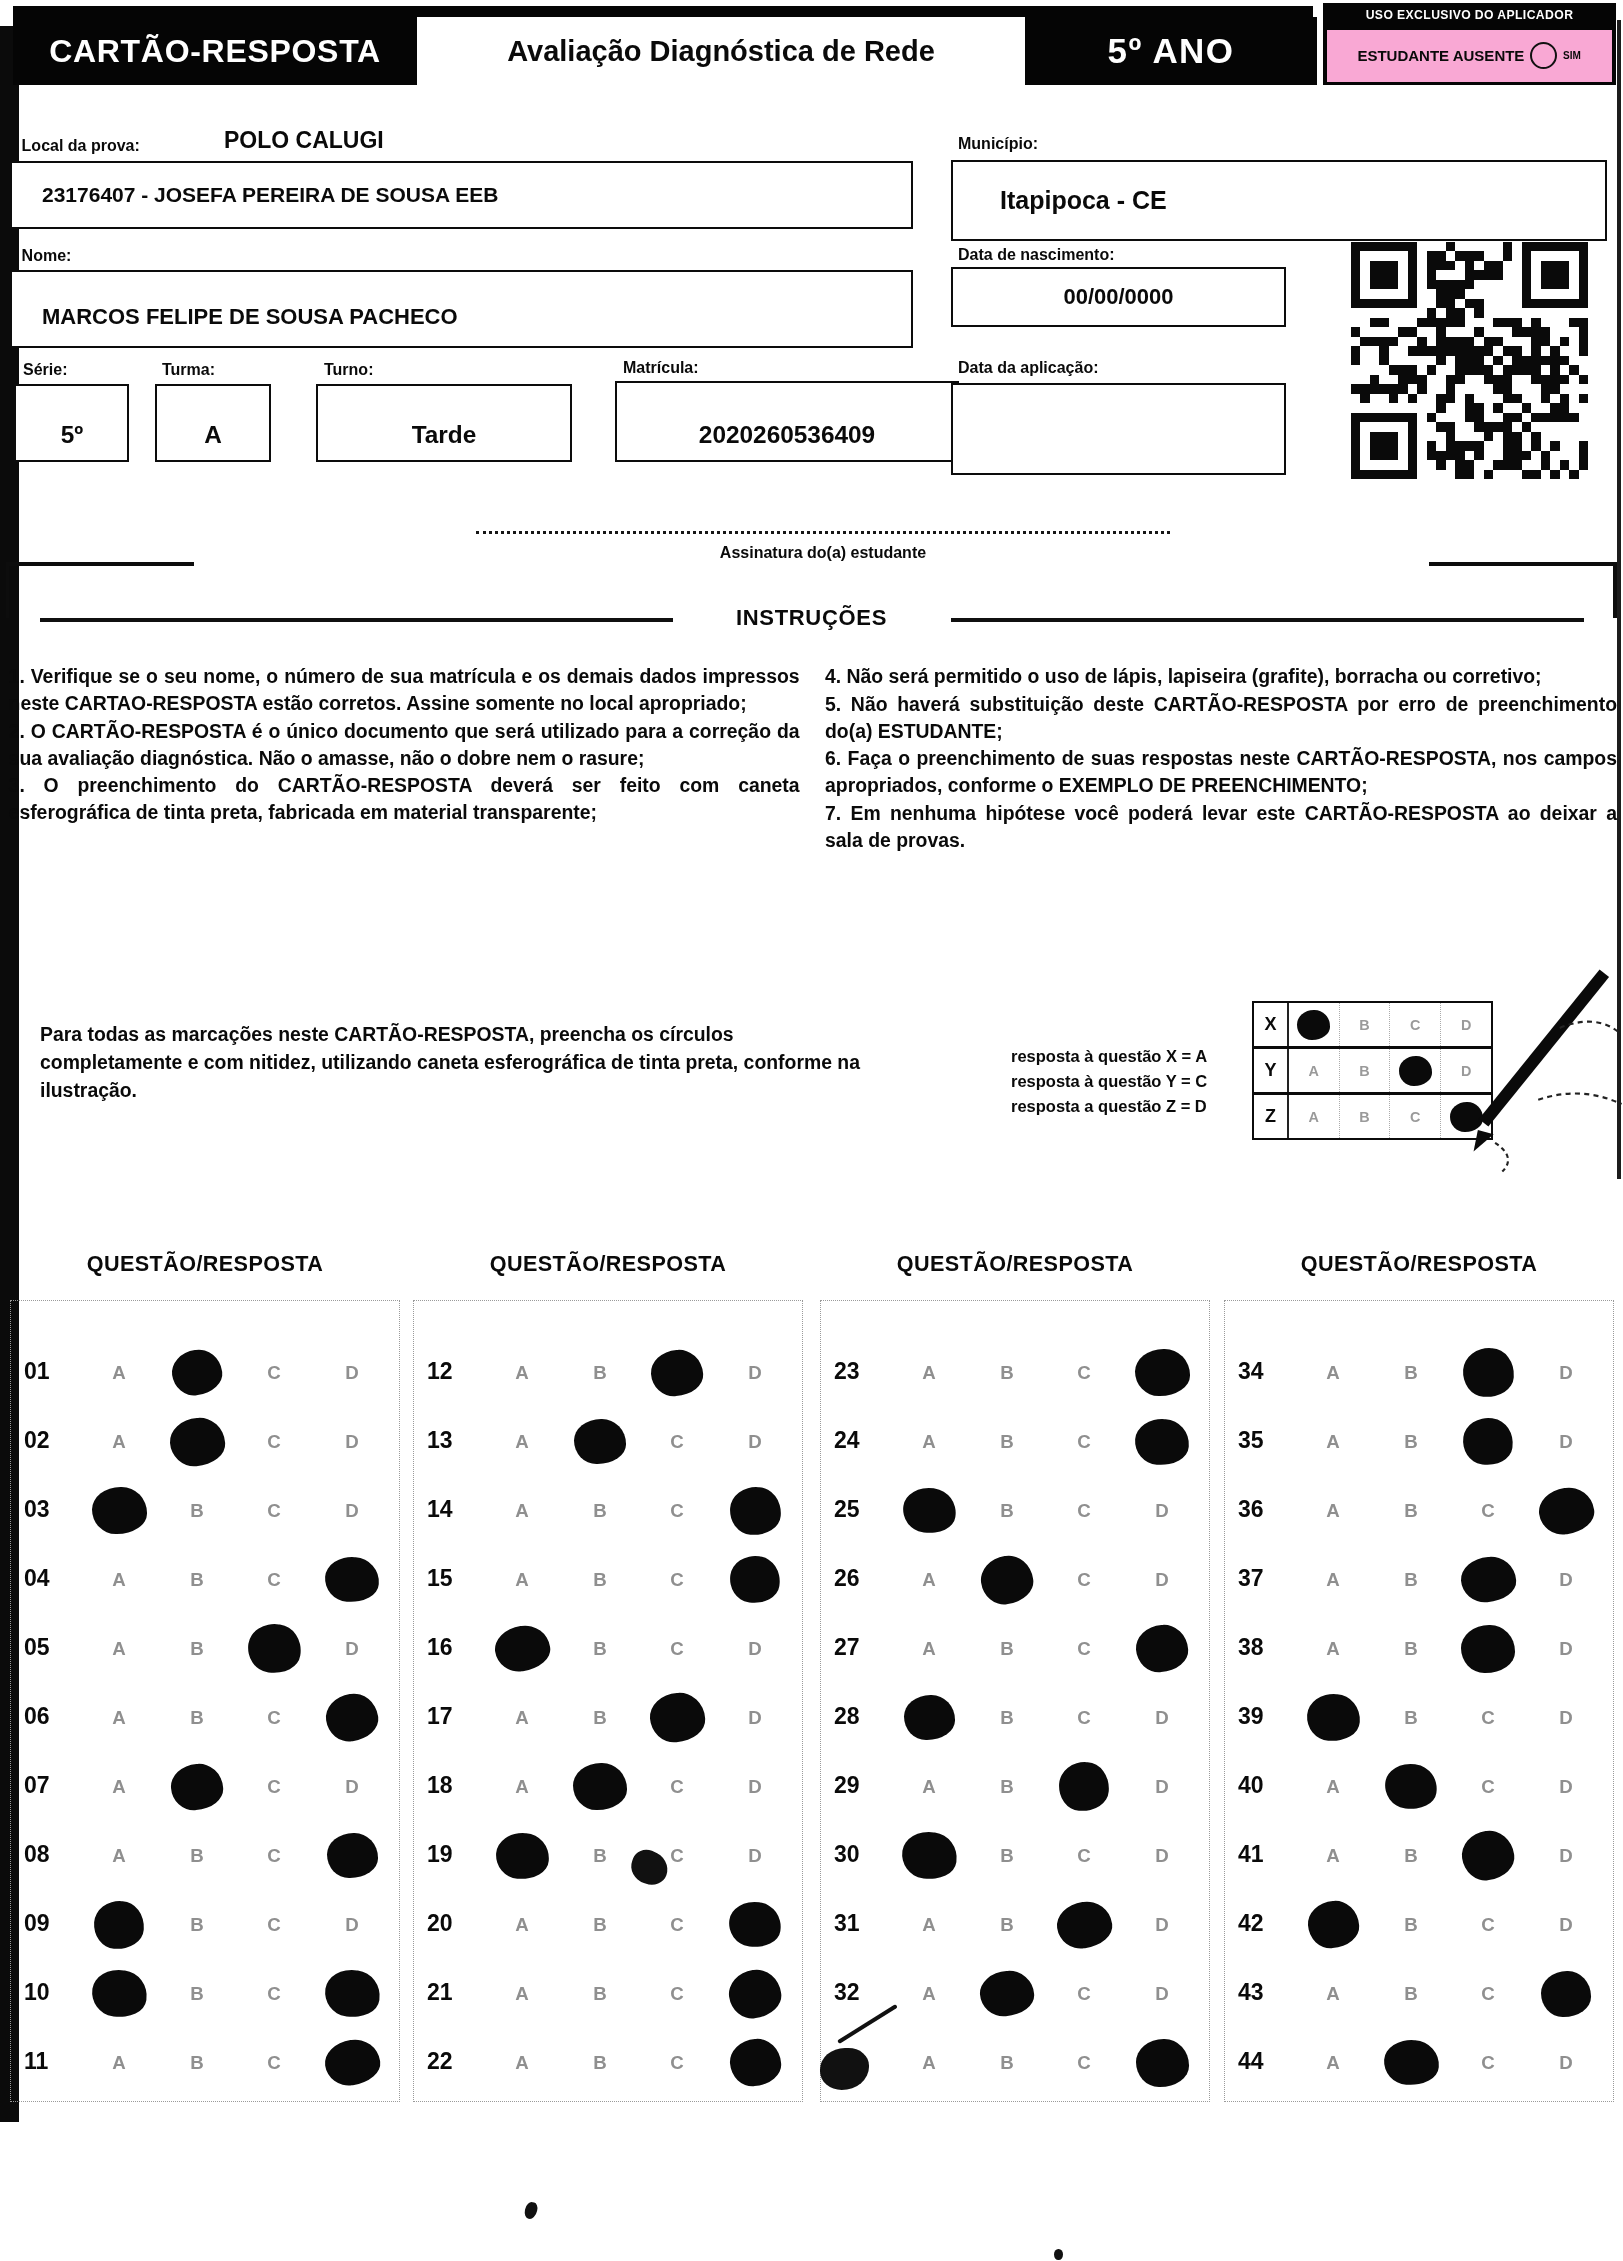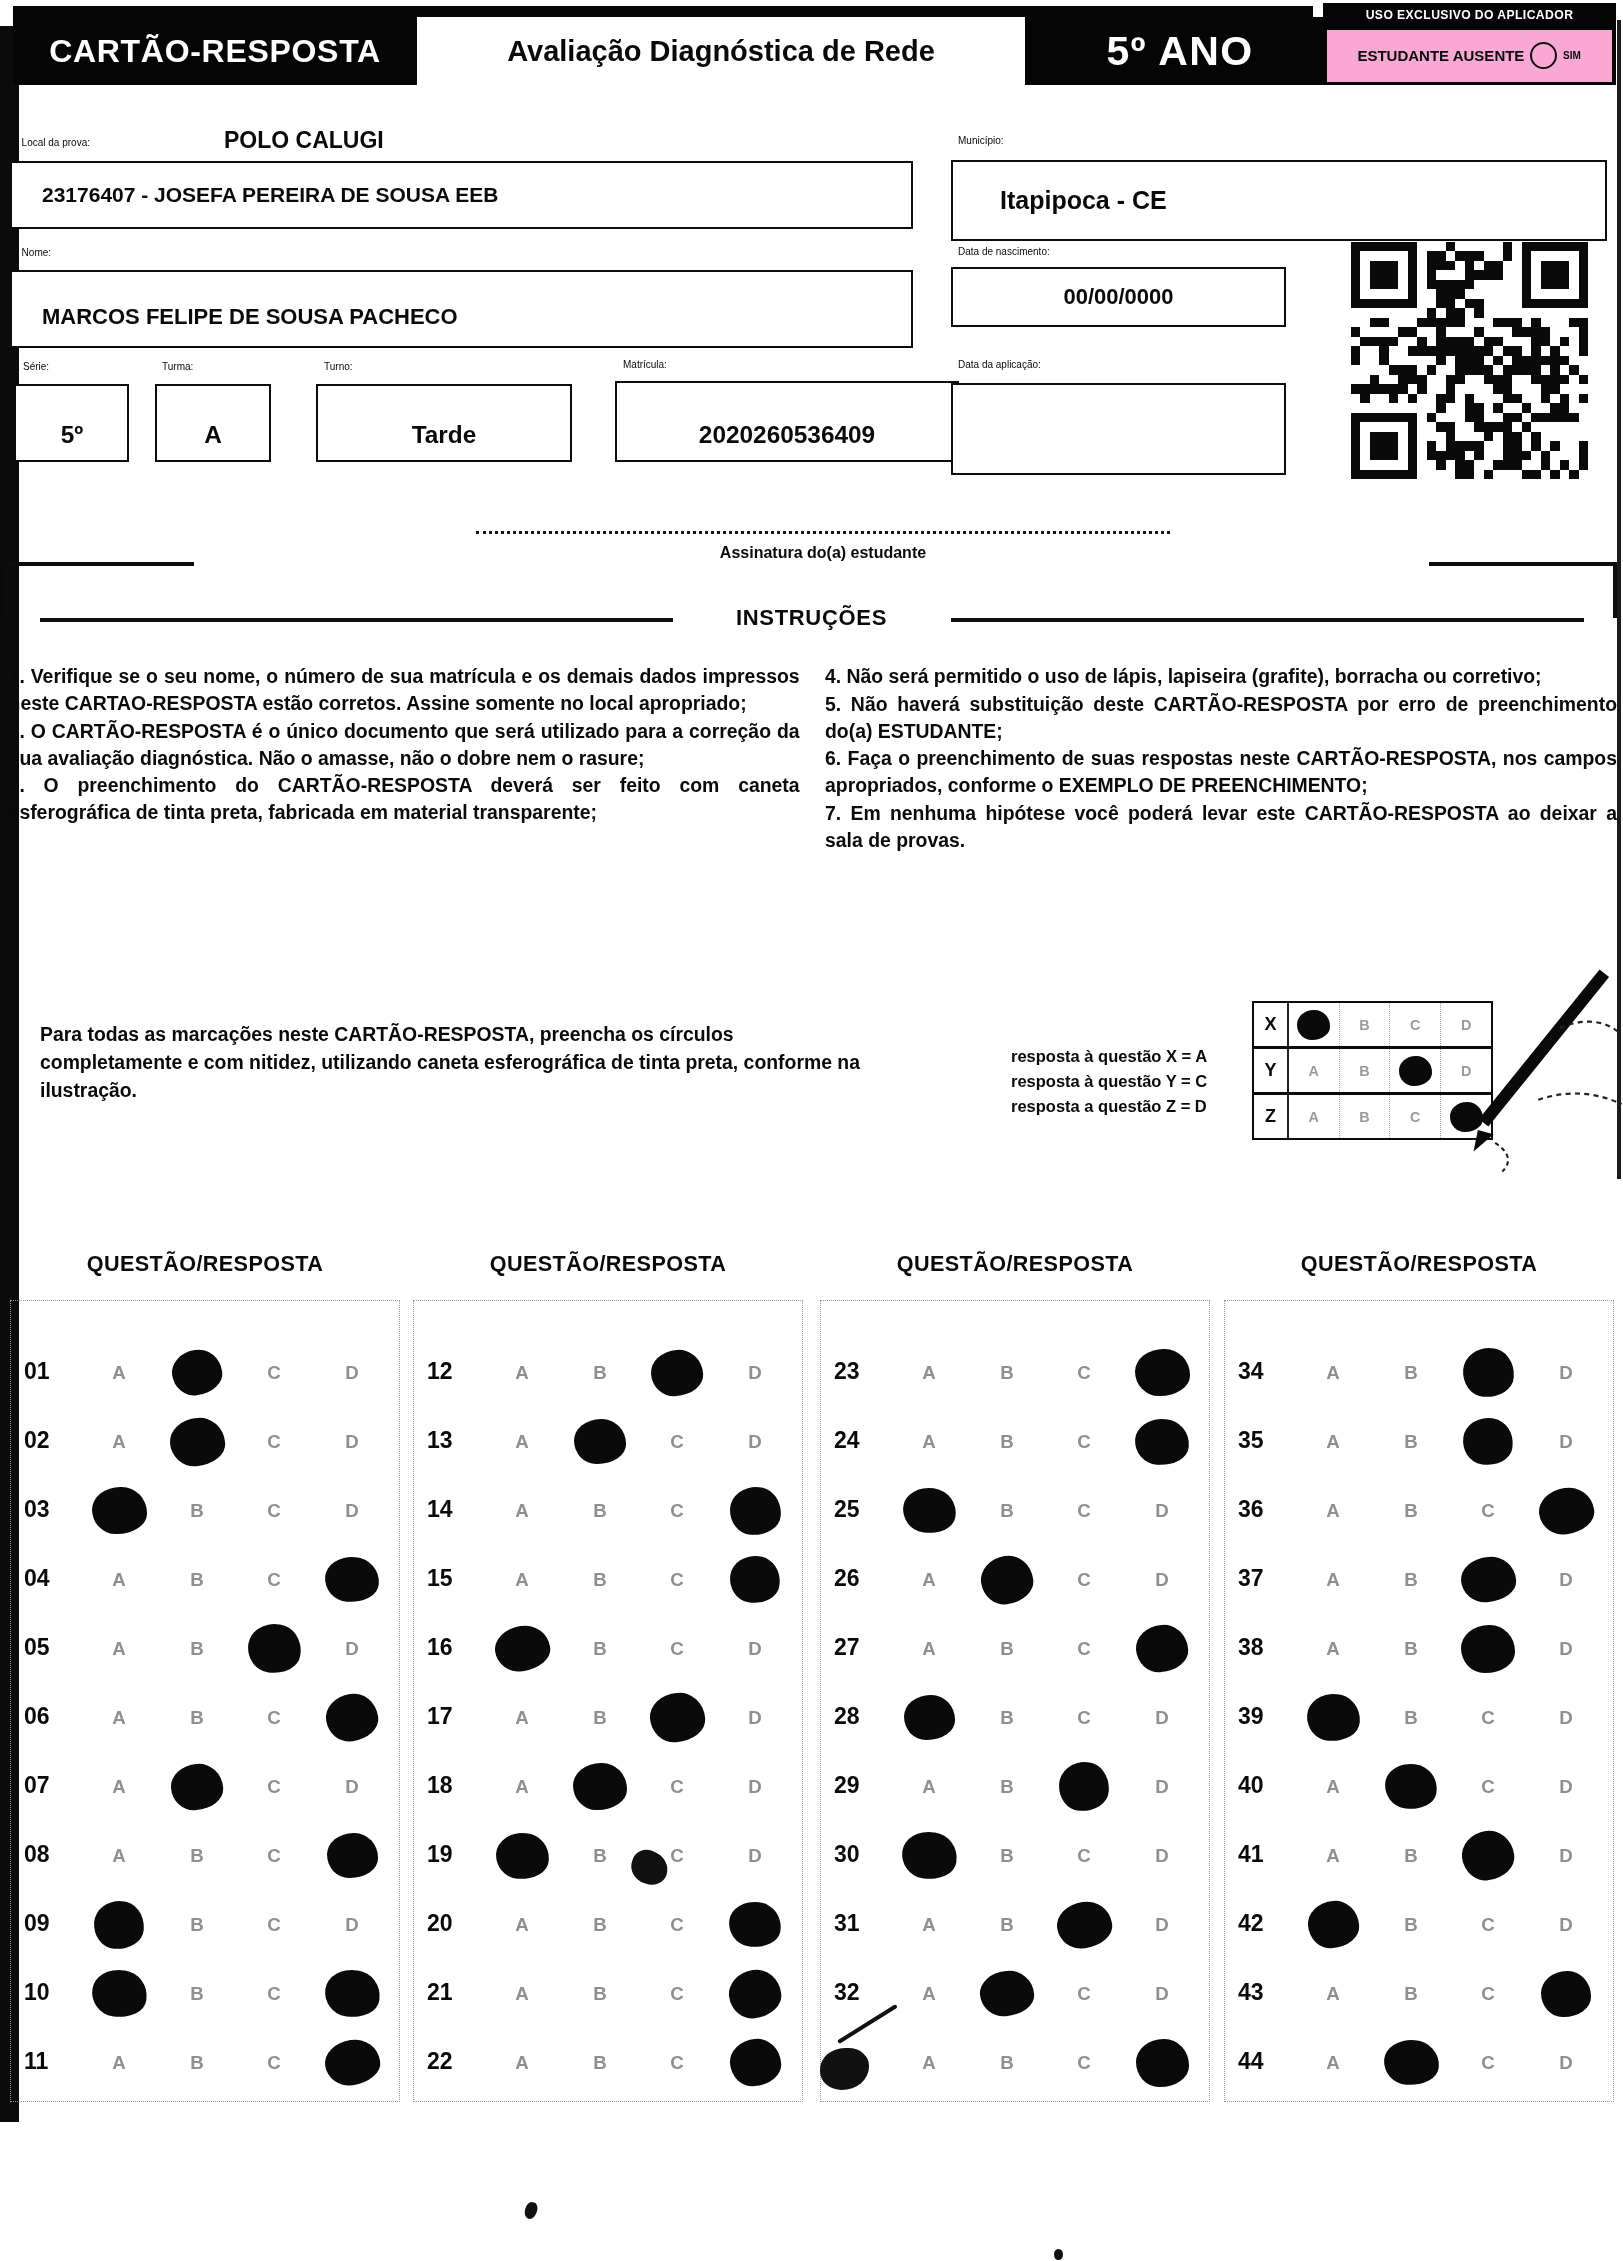--- a/index.html
+++ b/index.html
@@ -9,29 +9,29 @@
   }
   .abs{position:absolute;}
   
   .scan-edge-left{left:0;top:26px;width:18.7px;height:2096px;background:#0b0b0b;}
   .scan-edge-right{left:1617px;top:20px;width:3.6px;height:1159px;background:#1c1c1c;}
   
   .hdr-topbar{left:13px;top:5.8px;width:1300px;height:11.5px;background:#050505;}
   .hdr-black{background:#050505;color:#fff;display:flex;align-items:center;justify-content:center;}
   .hdr-title{left:13px;top:17px;width:404px;height:68px;font-size:32px;font-weight:bold;letter-spacing:0.7px;}
   .hdr-sub{left:417px;top:17px;width:608px;height:68px;display:flex;align-items:center;justify-content:center;font-size:29px;font-weight:bold;color:#0a0a0a;background:#fff;}
-  .hdr-grade{left:1025px;top:17px;width:292px;height:68px;font-size:41px;font-weight:bold;letter-spacing:1.4px;padding-left:9px;}
+  .hdr-grade{left:1025px;top:17px;width:292px;height:68px;font-size:35px;font-weight:bold;letter-spacing:1.4px;}
   .hdr-right{left:1323px;top:2.9px;width:293px;height:82px;background:#050505;}
   .hdr-right .uso{color:#fff;font-size:12.2px;font-weight:bold;text-align:center;margin-top:5px;letter-spacing:0.4px;}
   .hdr-right .inner{position:absolute;left:3.6px;top:27px;width:285px;height:52px;background:#f9a8d4;display:flex;align-items:center;justify-content:center;gap:5.8px;}
   .hdr-right .inner .lbl{font-size:15px;font-weight:bold;}
   .absent-circle{display:inline-block;width:23px;height:23px;border:2.2px solid #111;border-radius:50%;}
   .hdr-right .inner .sim{font-size:10px;font-weight:bold;}
   
-  .flabel{font-size:10px;font-weight:normal;}
+  .flabel{font-size:16px;font-weight:bold;}
   .fbox{border:2.9px solid #0c0c0c;background:#fff;box-sizing:border-box;}
   .fbox .val{font-weight:bold;}
   .local-value{font-size:23px;font-weight:bold;}
   .school-box{left:10px;top:161px;width:903px;height:68px;display:flex;align-items:center;}
   .school-box .val{font-size:21px;margin-left:30px;}
   .mun-box{left:951px;top:160px;width:656px;height:81px;display:flex;align-items:center;}
   .mun-box .val{font-size:25px;margin-left:47px;}
   .nome-box{left:10px;top:270px;width:903px;height:78px;display:flex;align-items:flex-end;}
   .nome-box .val{font-size:22px;margin-left:30px;margin-bottom:16px;}
   .nasc-box{left:951px;top:267px;width:335px;height:60px;display:flex;align-items:center;justify-content:center;}

